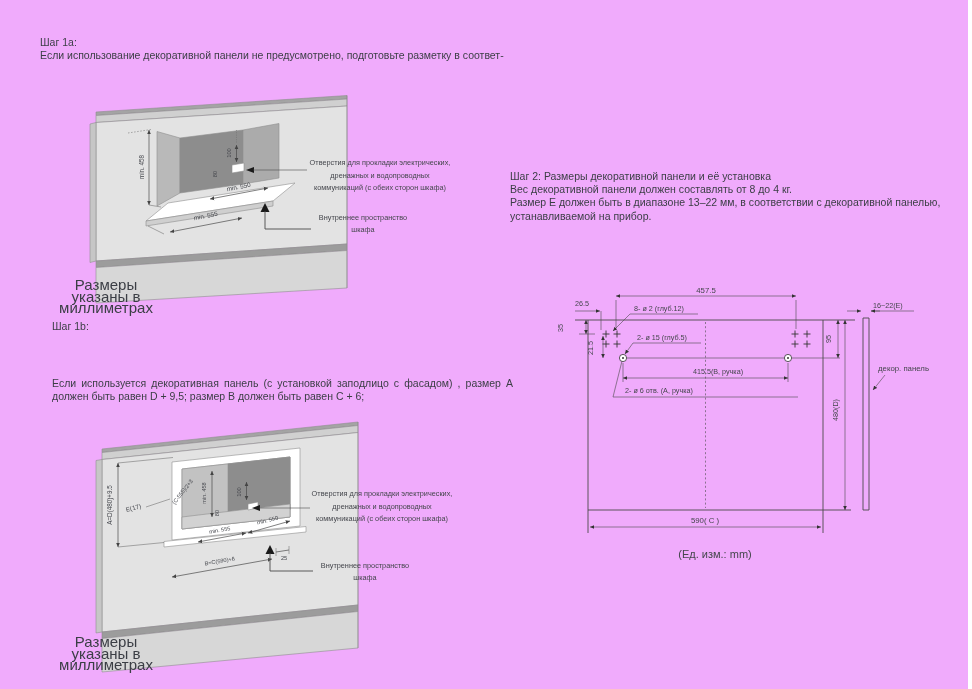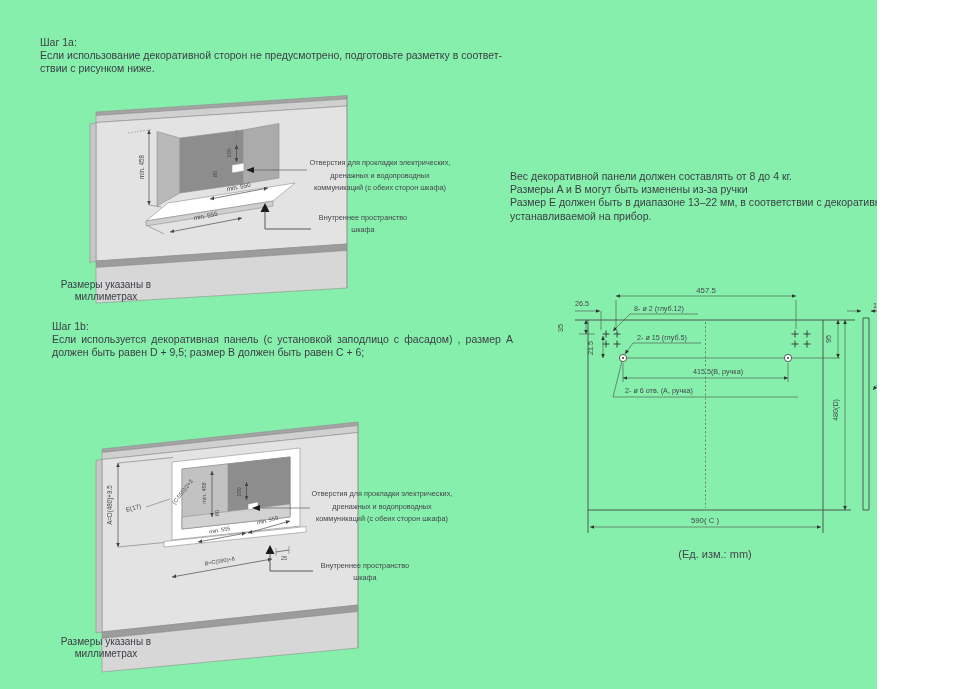--- a/index.html
+++ b/index.html
@@ -1,20 +1,20 @@
 <!DOCTYPE html>
 <html><head>
 <meta charset="utf-8">
 <style>
   html,body{margin:0;padding:0;background:#fff;}
-  .page{position:relative;width:877px;height:689px;background:#86efac;overflow:hidden;
+  .page{position:relative;width:968px;height:689px;background:#f0abfc;overflow:hidden;
         font-family:"Liberation Sans",sans-serif;color:#3b3e45;}
   .tblock{position:absolute;font-size:10.5px;line-height:13.2px;color:#3b3e45;}
-  .tblock .just{text-align:justify;}
-  .caption{position:absolute;font-size:10px;line-height:11.5px;text-align:center;color:#3b3e45;}
+  .tblock .just{text-align:justify;margin-top:44px;}
+  .caption{position:absolute;font-size:15px;line-height:11.5px;text-align:center;color:#3b3e45;}
   .diag{position:absolute;}
   svg text{font-family:"Liberation Sans",sans-serif;fill:#44464c;}
   .dl{font-size:6.3px;}
   .dls{font-size:5.6px;}
   .co{font-size:7.3px;}
   .tl{font-size:7.2px;}
   .tlb{font-size:7.8px;}
   .un{font-size:11px;}
   .thin{stroke:#6a6a6a;stroke-width:0.55;fill:none;}
   .dim{stroke:#4a4a4a;stroke-width:0.7;fill:none;}
@@ -22,22 +22,21 @@
   .tline{stroke:#4a4a4a;stroke-width:0.9;fill:none;}
   .tthin{stroke:#4a4a4a;stroke-width:0.6;fill:none;}
 </style>
 </head>
 <body>
 
 <div class="page">
 
   <div class="tblock" style="left:40px;top:36px;width:470px">
     <div>Шаг 1a:</div>
-    <div>Если использование декоративной сторон не предусмотрено, подготовьте разметку в соответ-</div>
-    <div>ствии с рисунком ниже.</div>
+    <div>Если использование декоративной панели не предусмотрено, подготовьте разметку в соответ-</div>
   </div>
 
   <svg class="diag" style="left:60px;top:85px" width="400" height="225" viewBox="0 0 400 225">
     <defs>
       <marker id="d1a" viewBox="0 0 8 8" refX="7" refY="4" markerWidth="7" markerHeight="7" orient="auto-start-reverse">
         <path d="M0,0.8 L7,4 L0,7.2 z" fill="#444"></path>
       </marker>
     </defs>
     <g>
       <polygon points="36,27 287,10.5 287,14 36,30.5" fill="#a4a4a4" class="edge"></polygon>
@@ -159,22 +158,22 @@
       <text class="co" x="305" y="180" text-anchor="middle">шкафа</text>
     </g>
   </svg>
 
   <div class="caption" style="left:56px;top:636px;width:100px">
     <div>Размеры указаны в</div>
     <div>миллиметрах</div>
   </div>
 
   <div class="tblock" style="left:510px;top:170px;width:460px">
+    <div>Шаг 2: Размеры декоративной панели и её установка</div>
     <div>Вес декоративной панели должен составлять от 8 до 4 кг.</div>
-    <div>Размеры A и B могут быть изменены из-за ручки</div>
     <div>Размер E должен быть в диапазоне 13–22 мм, в соответствии с декоративной панелью, устанавливаемой на прибор.</div>
   </div>
 
   <svg class="diag" style="left:555px;top:280px" width="410" height="290" viewBox="0 0 410 290">
     <defs>
       <marker id="ta" viewBox="0 0 8 8" refX="7" refY="4" markerWidth="8" markerHeight="8" orient="auto-start-reverse">
         <path d="M0,0.8 L7,4 L0,7.2 z" fill="#333"></path>
       </marker>
     </defs>
     <g>

